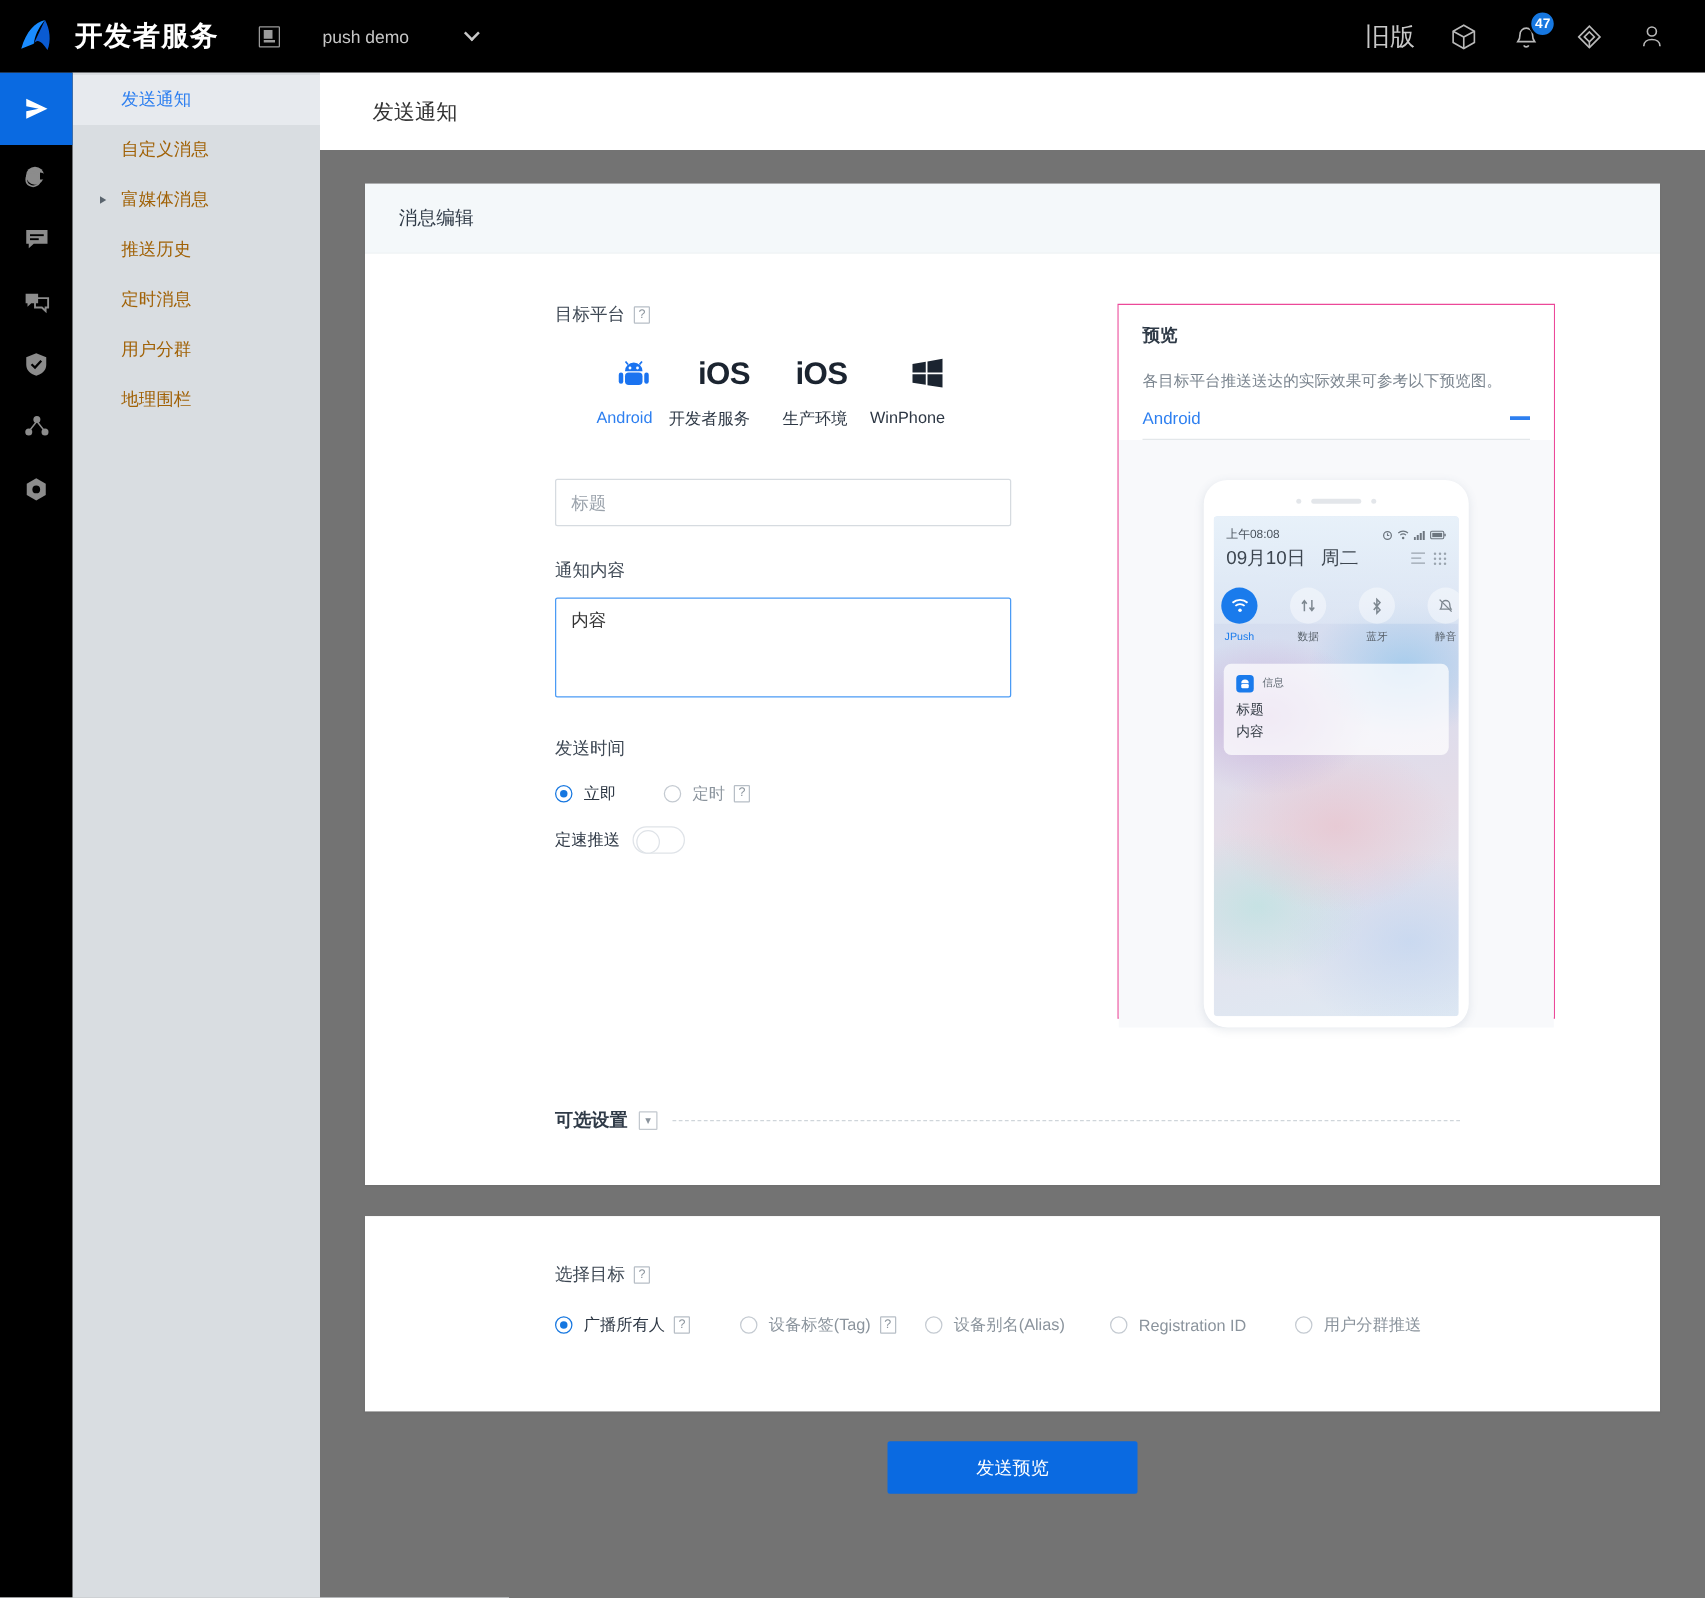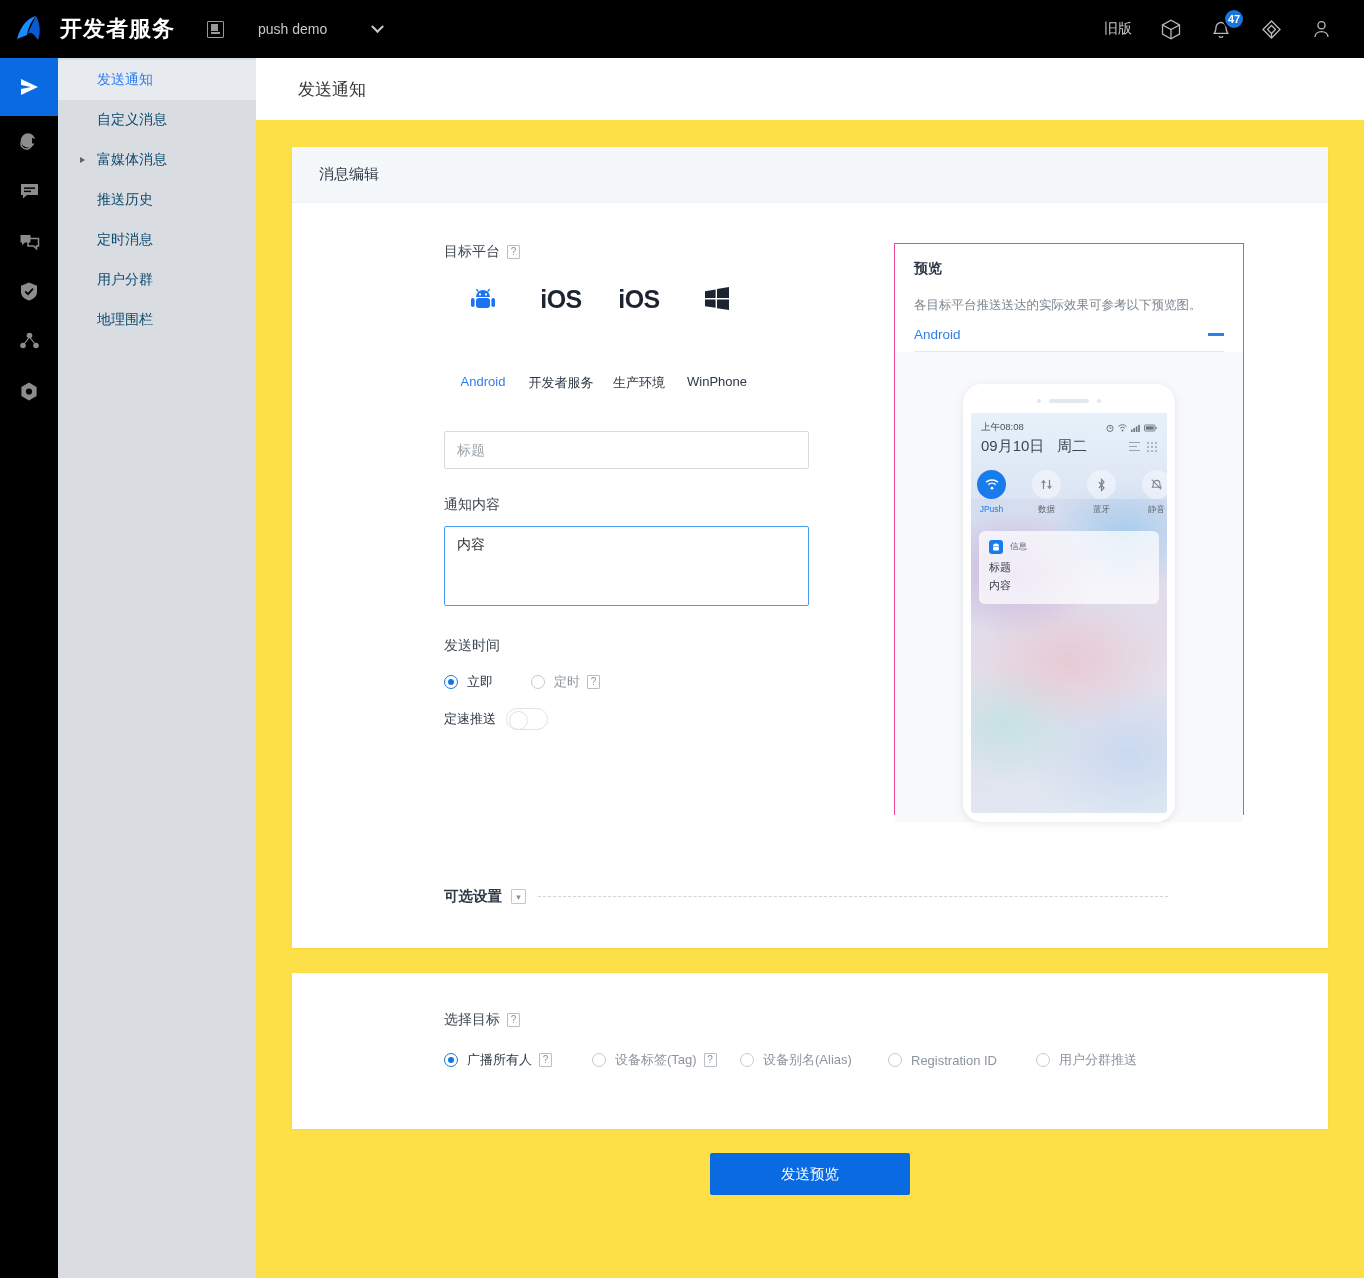--- a/index.html
+++ b/index.html
@@ -43,21 +43,21 @@
     transform: rotate(45deg) translate(-2px,-2px);
   }
   .topbar-right {
     margin-left: auto; display: flex; align-items: center; height: 58px;
     padding-right: 18px;
   }
   .tb-item {
     display: flex; align-items: center; justify-content: center;
     height: 58px; width: 50px; position: relative; color: #c0c0c0;
   }
-  .tb-text { font-size: 14px; color: #c8c8c8; width: auto; padding: 0 14px; }
+  .tb-text { font-size: 20px; color: #c8c8c8; width: auto; padding: 0 14px; }
   .badge {
     position: absolute; top: 8px; left: 27px;
     background: #1677e0; color: #fff; font-size: 11px; font-weight: bold;
     min-width: 22px; height: 22px; border-radius: 11px;
     display: flex; align-items: center; justify-content: center;
     border: 2px solid #000; padding: 0 3px;
   }
 
   
   .rail {
@@ -75,40 +75,40 @@
     position: absolute; top: 58px; left: 58px; width: 198px; height: 1220px;
     background: #d9dde1; z-index: 10;
   }
   .side-head {
     height: 58px; display: flex; align-items: center;
     padding-left: 23px; font-size: 15px; color: #333; background: #d3d7db;
   }
   .side-list { padding-top: 2px; }
   .side-item {
     height: 40px; display: flex; align-items: center;
-    padding-left: 39px; font-size: 14px; color: #0c4a6e; position: relative;
+    padding-left: 39px; font-size: 14px; color: #a16207; position: relative;
   }
   .side-item.sel { background: #e7eaee; color: #2d7ff0; }
   .side-arrow {
     position: absolute; left: 22px; width: 0; height: 0;
     border-left: 5px solid #5a646e;
     border-top: 3.6px solid transparent; border-bottom: 3.6px solid transparent;
   }
 
   
   .page-head {
     position: absolute; top: 58px; left: 256px; width: 1108px; height: 62px;
     background: #fff; display: flex; align-items: center; padding-left: 42px;
     font-size: 17px; color: #333;
   }
 
   
   .content {
     position: absolute; top: 120px; left: 256px; width: 1108px; height: 1158px;
-    background: #fde047; overflow: hidden;
+    background: #737373; overflow: hidden;
   }
   .card {
     background: #fff; margin: 0 36px;
     box-shadow: 0 1px 2px rgba(0,0,0,.05);
   }
   .card-head {
     height: 56px; background: #f4f8fa; border-bottom: 1px solid #edf1f4;
     display: flex; align-items: center; padding-left: 27px;
     font-size: 15px; color: #2f3a47;
   }
@@ -119,21 +119,21 @@
   .form-col { width: 420px; margin-left: 152px; }
   .fld-label { font-size: 14px; color: #3e4854; display: flex; align-items: center; }
   .qmark {
     display: inline-flex; align-items: center; justify-content: center;
     width: 13px; height: 14px; border: 1px solid #b7bec6; color: #8a939c;
     font-size: 10px; margin-left: 7px; border-radius: 1px; line-height: 1;
   }
   .plat-row { display: flex; margin-top: 21px; }
   .plat {
     width: 78px; display: flex; flex-direction: column;
-    align-items: center; cursor: pointer; gap: 48px;
+    align-items: flex-end; cursor: pointer;
   }
   .plat-ico { height: 34px; display: flex; align-items: center; justify-content: center; }
   .plat-name { font-size: 13px; color: #2d3744; margin-top: 10px; }
   .plat.active .plat-name { color: #2d7ff0; }
   .ios-glyph { font-size: 25px; font-weight: bold; color: #1b2430; letter-spacing: -.5px; }
 
   .fld { margin-top: 27px; }
   .txt-input {
     width: 365px; height: 38px; margin-top: 12px;
     border: 1px solid #d6dbe0; border-radius: 2px;

